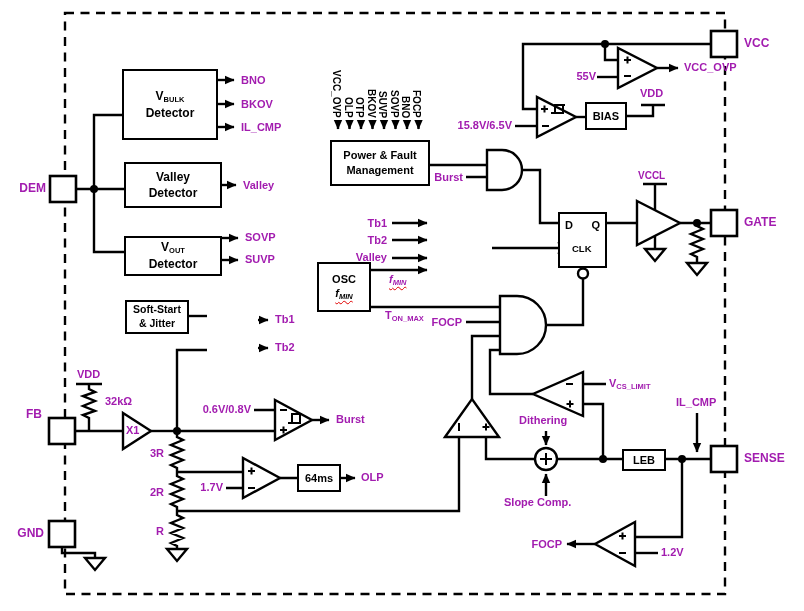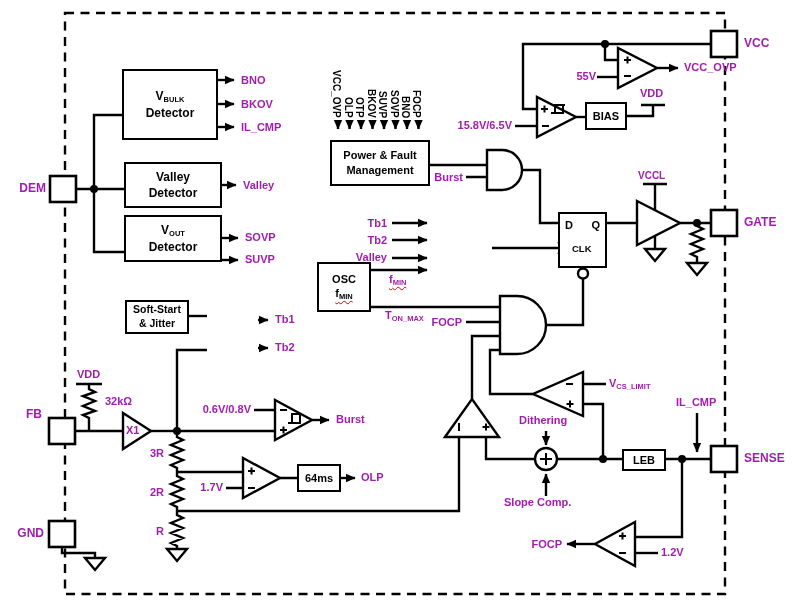--- a/index.html
+++ b/index.html
@@ -9,21 +9,21 @@
   .lbl{position:absolute;font:700 11px/1.15 "Liberation Sans",sans-serif;color:#a21caf;white-space:nowrap;}
   .lbl.big{font-size:12px;}
   .lbl.sm{font-size:10px;}
   .sb{font-size:7.5px;vertical-align:-2px;}
   .box{position:absolute;border:2.5px solid #000;background:#fff;box-sizing:border-box;
        display:flex;flex-direction:column;align-items:center;justify-content:center;
        font:700 12px/1.35 "Liberation Sans",sans-serif;text-align:center;white-space:nowrap;}
   .box.f11{font-size:11px;}
   .box.f10{font-size:10.5px;line-height:1.3;}
   .squig{text-decoration:underline;text-decoration-style:wavy;text-decoration-color:#e00000;
-         text-decoration-thickness:1px;text-underline-offset:3px;}
+         text-decoration-thickness:1px;text-underline-offset:3px;font-style:italic;}
   .vwrap{position:absolute;top:22px;height:96px;width:14px;}
   .vl{position:absolute;bottom:0;left:0;writing-mode:vertical-rl;font:700 10px "Liberation Sans",sans-serif;white-space:nowrap;}
   .ff{position:relative;justify-content:flex-start;align-items:flex-start;}
   .ff span{position:absolute;font-size:11px;}
 </style>
 </head>
 <body>
 
 <div id="canvas">
 
@@ -221,21 +221,21 @@
 </svg>
 
 <div class="box" style="left:122px;top:69px;width:96px;height:71px;">
   <div><span>V</span><sub class="sb">BULK</sub></div>
   <div>Detector</div>
 </div>
 <div class="box" style="left:124px;top:162px;width:98px;height:46px;">
   <div>Valley</div>
   <div>Detector</div>
 </div>
-<div class="box" style="left:124px;top:215px;width:98px;height:47px;">
+<div class="box" style="left:124px;top:236px;width:98px;height:40px;">
   <div><span>V</span><sub class="sb">OUT</sub></div>
   <div>Detector</div>
 </div>
 <div class="box f11" style="left:330px;top:140px;width:100px;height:46px;">
   <div>Power &amp; Fault</div>
   <div>Management</div>
 </div>
 <div class="box f11" style="left:317px;top:262px;width:54px;height:50px;">
   <div>OSC</div>
   <div class="squig"><span>f</span><sub class="sb">MIN</sub></div>

